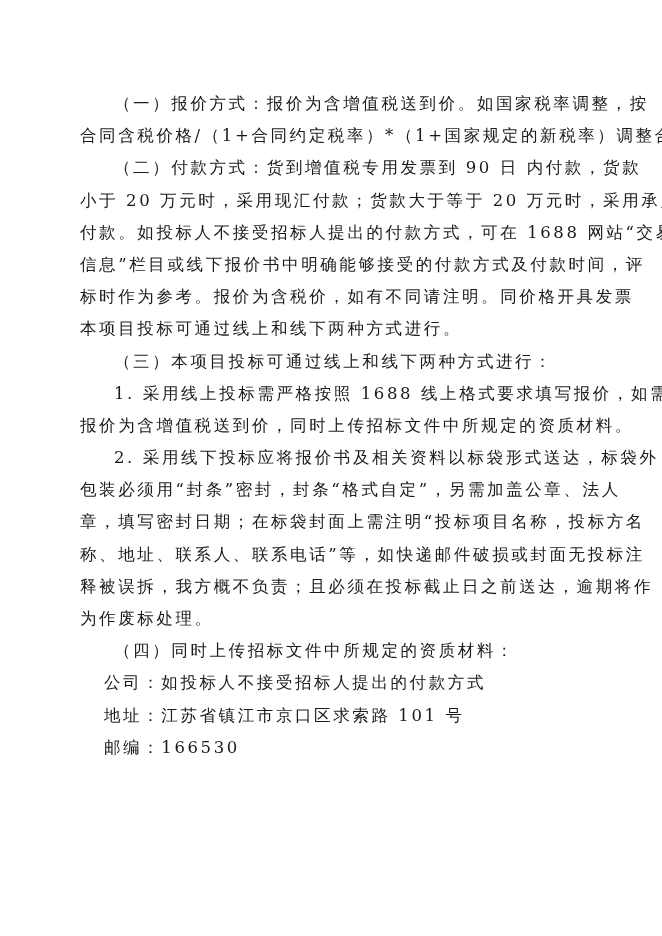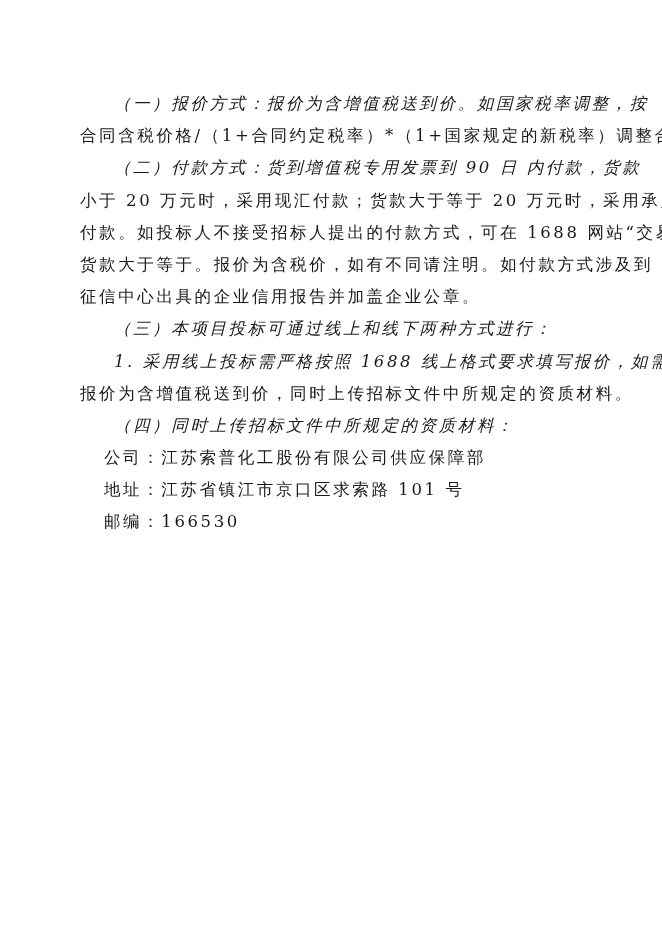--- a/index.html
+++ b/index.html
@@ -24,57 +24,65 @@
     .line {
       height: 32.2px;
       line-height: 32.2px;
       font-size: 16.5px;
       letter-spacing: 2.6px;
       white-space: nowrap;
       overflow: visible;
     }
     .indent {
       padding-left: 34px;
-      font-style: italic;
     }
     .indent-contact {
       padding-left: 24px;
     }
   </style>
 </head>
 <body>
 
 <div class="page">
 
   <div>
     <div class="line indent">（一）报价方式：报价为含增值税送到价。如国家税率调整，按</div>
     <div class="line">合同含税价格/（1+合同约定税率）*（1+国家规定的新税率）调整合</div>
   </div>
 
   <div>
     <div class="line indent">（二）付款方式：货到增值税专用发票到  90 日 内付款，货款</div>
     <div class="line">小于 20 万元时，采用现汇付款；货款大于等于 20 万元时，采用承兑</div>
     <div class="line">付款。如投标人不接受招标人提出的付款方式，可在 1688 网站“交易</div>
-    <div class="line">货款大于等于。报价为含税价，如有不同请注明。如付款方式涉及到</div>
-    <div class="line">征信中心出具的企业信用报告并加盖企业公章。</div>
+    <div class="line">信息”栏目或线下报价书中明确能够接受的付款方式及付款时间，评</div>
+    <div class="line">标时作为参考。报价为含税价，如有不同请注明。同价格开具发票</div>
+    <div class="line">本项目投标可通过线上和线下两种方式进行。</div>
   </div>
 
   <div>
     <div class="line indent">（三）本项目投标可通过线上和线下两种方式进行：</div>
   </div>
 
   <div>
     <div class="line indent">1. 采用线上投标需严格按照 1688 线上格式要求填写报价，如需上</div>
     <div class="line">报价为含增值税送到价，同时上传招标文件中所规定的资质材料。</div>
   </div>
 
+  <div>
+    <div class="line indent">2. 采用线下投标应将报价书及相关资料以标袋形式送达，标袋外</div>
+    <div class="line">包装必须用“封条”密封，封条“格式自定”，另需加盖公章、法人</div>
+    <div class="line">章，填写密封日期；在标袋封面上需注明“投标项目名称，投标方名</div>
+    <div class="line">称、地址、联系人、联系电话”等，如快递邮件破损或封面无投标注</div>
+    <div class="line">释被误拆，我方概不负责；且必须在投标截止日之前送达，逾期将作</div>
+    <div class="line">为作废标处理。</div>
+  </div>
 
   <div>
     <div class="line indent">（四）同时上传招标文件中所规定的资质材料：</div>
   </div>
 
   <div>
-    <div class="line indent-contact">公司：江苏索普化工股份有限公司供应保障部</div>
+    <div class="line indent-contact">公司：如投标人不接受招标人提出的付款方式</div>
     <div class="line indent-contact">地址：江苏省镇江市京口区求索路 101 号</div>
     <div class="line indent-contact">邮编：166530</div>
   </div>
 
 </div>
 
 </body></html>

